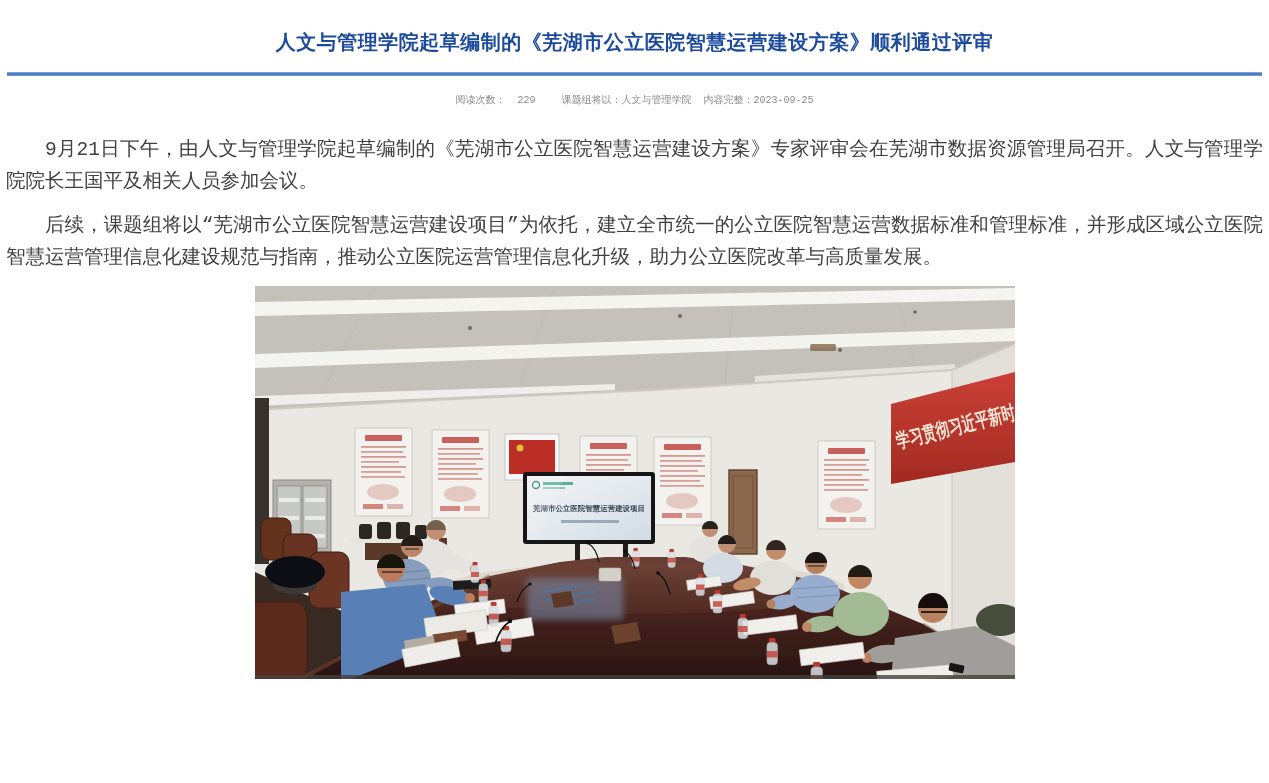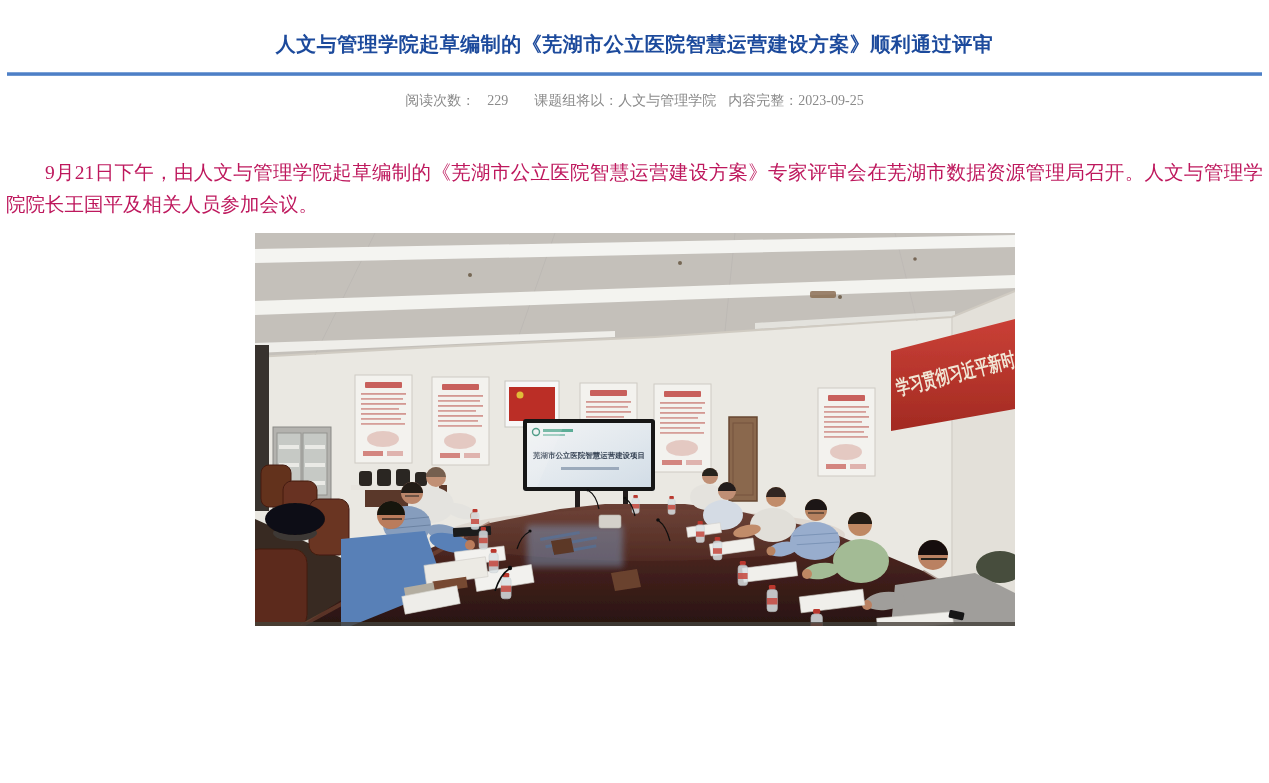--- a/index.html
+++ b/index.html
@@ -1,38 +1,38 @@
 <!DOCTYPE html>
 <html><head>
 <meta charset="utf-8">
 <style>
   html,body{margin:0;padding:0;background:#ffffff;}
   .page{
     width:1269px;height:783px;overflow:hidden;position:relative;
-    background:#ffffff;font-family:Liberation Serif, serif;
+    background:#ffffff;font-family:Liberation Mono, monospace;
   }
   header{padding-top:30px;text-align:center;}
   .title{
     margin:0;font-size:20px;line-height:28px;font-weight:bold;
     color:#1c4a9c;letter-spacing:0.5px;
   }
   .rule{
     height:4px;margin:14px 7px 0 7px;
     background:linear-gradient(#9dbbe2,#4e7fc6 30%,#4e7fc6 75%,#8fb0dc);
   }
   .meta{
-    margin-top:16px;font-size:14px;color:#8a8a8a;
+    margin-top:16px;font-size:10px;color:#8a8a8a;
     display:flex;justify-content:center;align-items:center;gap:0;
     line-height:17px;
   }
   .meta .gap-s{display:inline-block;width:12px;}
   .meta .gap-l{display:inline-block;width:26px;}
   article{
-    margin-top:48px;padding:0 6px;
-    font-size:19.5px;color:#be185d;line-height:32px;
+    margin-top:25px;padding:0 6px;
+    font-size:19.5px;color:#404040;line-height:32px;
     text-align:justify;
   }
   article p{margin:0 0 12px 0;text-indent:2em;}
   .photo{
     width:760px;height:393px;margin:4px auto 0 auto;
     overflow:hidden;position:relative;
   }
   .photo svg{display:block;}
 </style>
 </head>
@@ -51,20 +51,21 @@
       <span>课题组将以：</span>
       <span>人文与管理学院</span>
       <span class="gap-s"></span>
       <span>内容完整：</span>
       <span>2023-09-25</span>
     </div>
   </header>
 
   <article>
     <p>9月21日下午，由人文与管理学院起草编制的《芜湖市公立医院智慧运营建设方案》专家评审会在芜湖市数据资源管理局召开。人文与管理学院院长王国平及相关人员参加会议。</p>
+    <p>后续，课题组将以“芜湖市公立医院智慧运营建设项目”为依托，建立全市统一的公立医院智慧运营数据标准和管理标准，并形成区域公立医院智慧运营管理信息化建设规范与指南，推动公立医院运营管理信息化升级，助力公立医院改革与高质量发展。</p>
   </article>
 
   <figure class="photo">
     <svg viewBox="0 0 760 393" width="760" height="393" xmlns="http://www.w3.org/2000/svg">
       <defs>
         <linearGradient id="screenGrad" x1="0" y1="0" x2="1" y2="1">
           <stop offset="0" stop-color="#fbfcfd"></stop>
             <stop offset="0.6" stop-color="#e8eff5"></stop>
             <stop offset="1" stop-color="#d8e4ee"></stop>
         </linearGradient>

